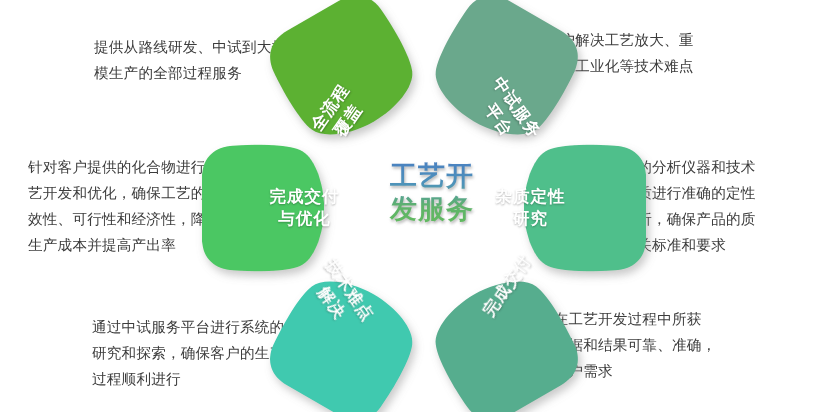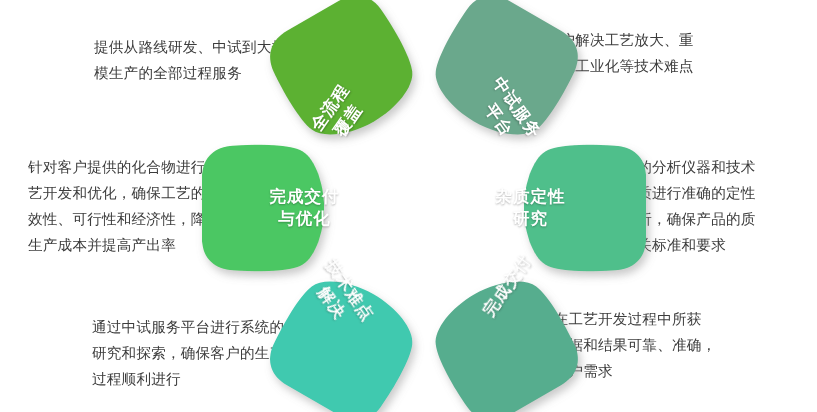--- a/index.html
+++ b/index.html
@@ -141,15 +141,17 @@
 与优化</div>
 
     <div class="plabel" style="left:219px;top:140px;width:115px;">杂质定性
 研究</div>
 
     <div class="plabel" style="left:29px;top:229px;width:115px;transform:rotate(55deg);">技术难点
 解决</div>
 
     <div class="plabel" style="left:196px;top:229px;width:115px;transform:rotate(-55deg);">完成交付</div>
 
+    <div id="center-title">工艺开
+发服务</div>
   </div>
 
 </div>
 
 </body></html>

